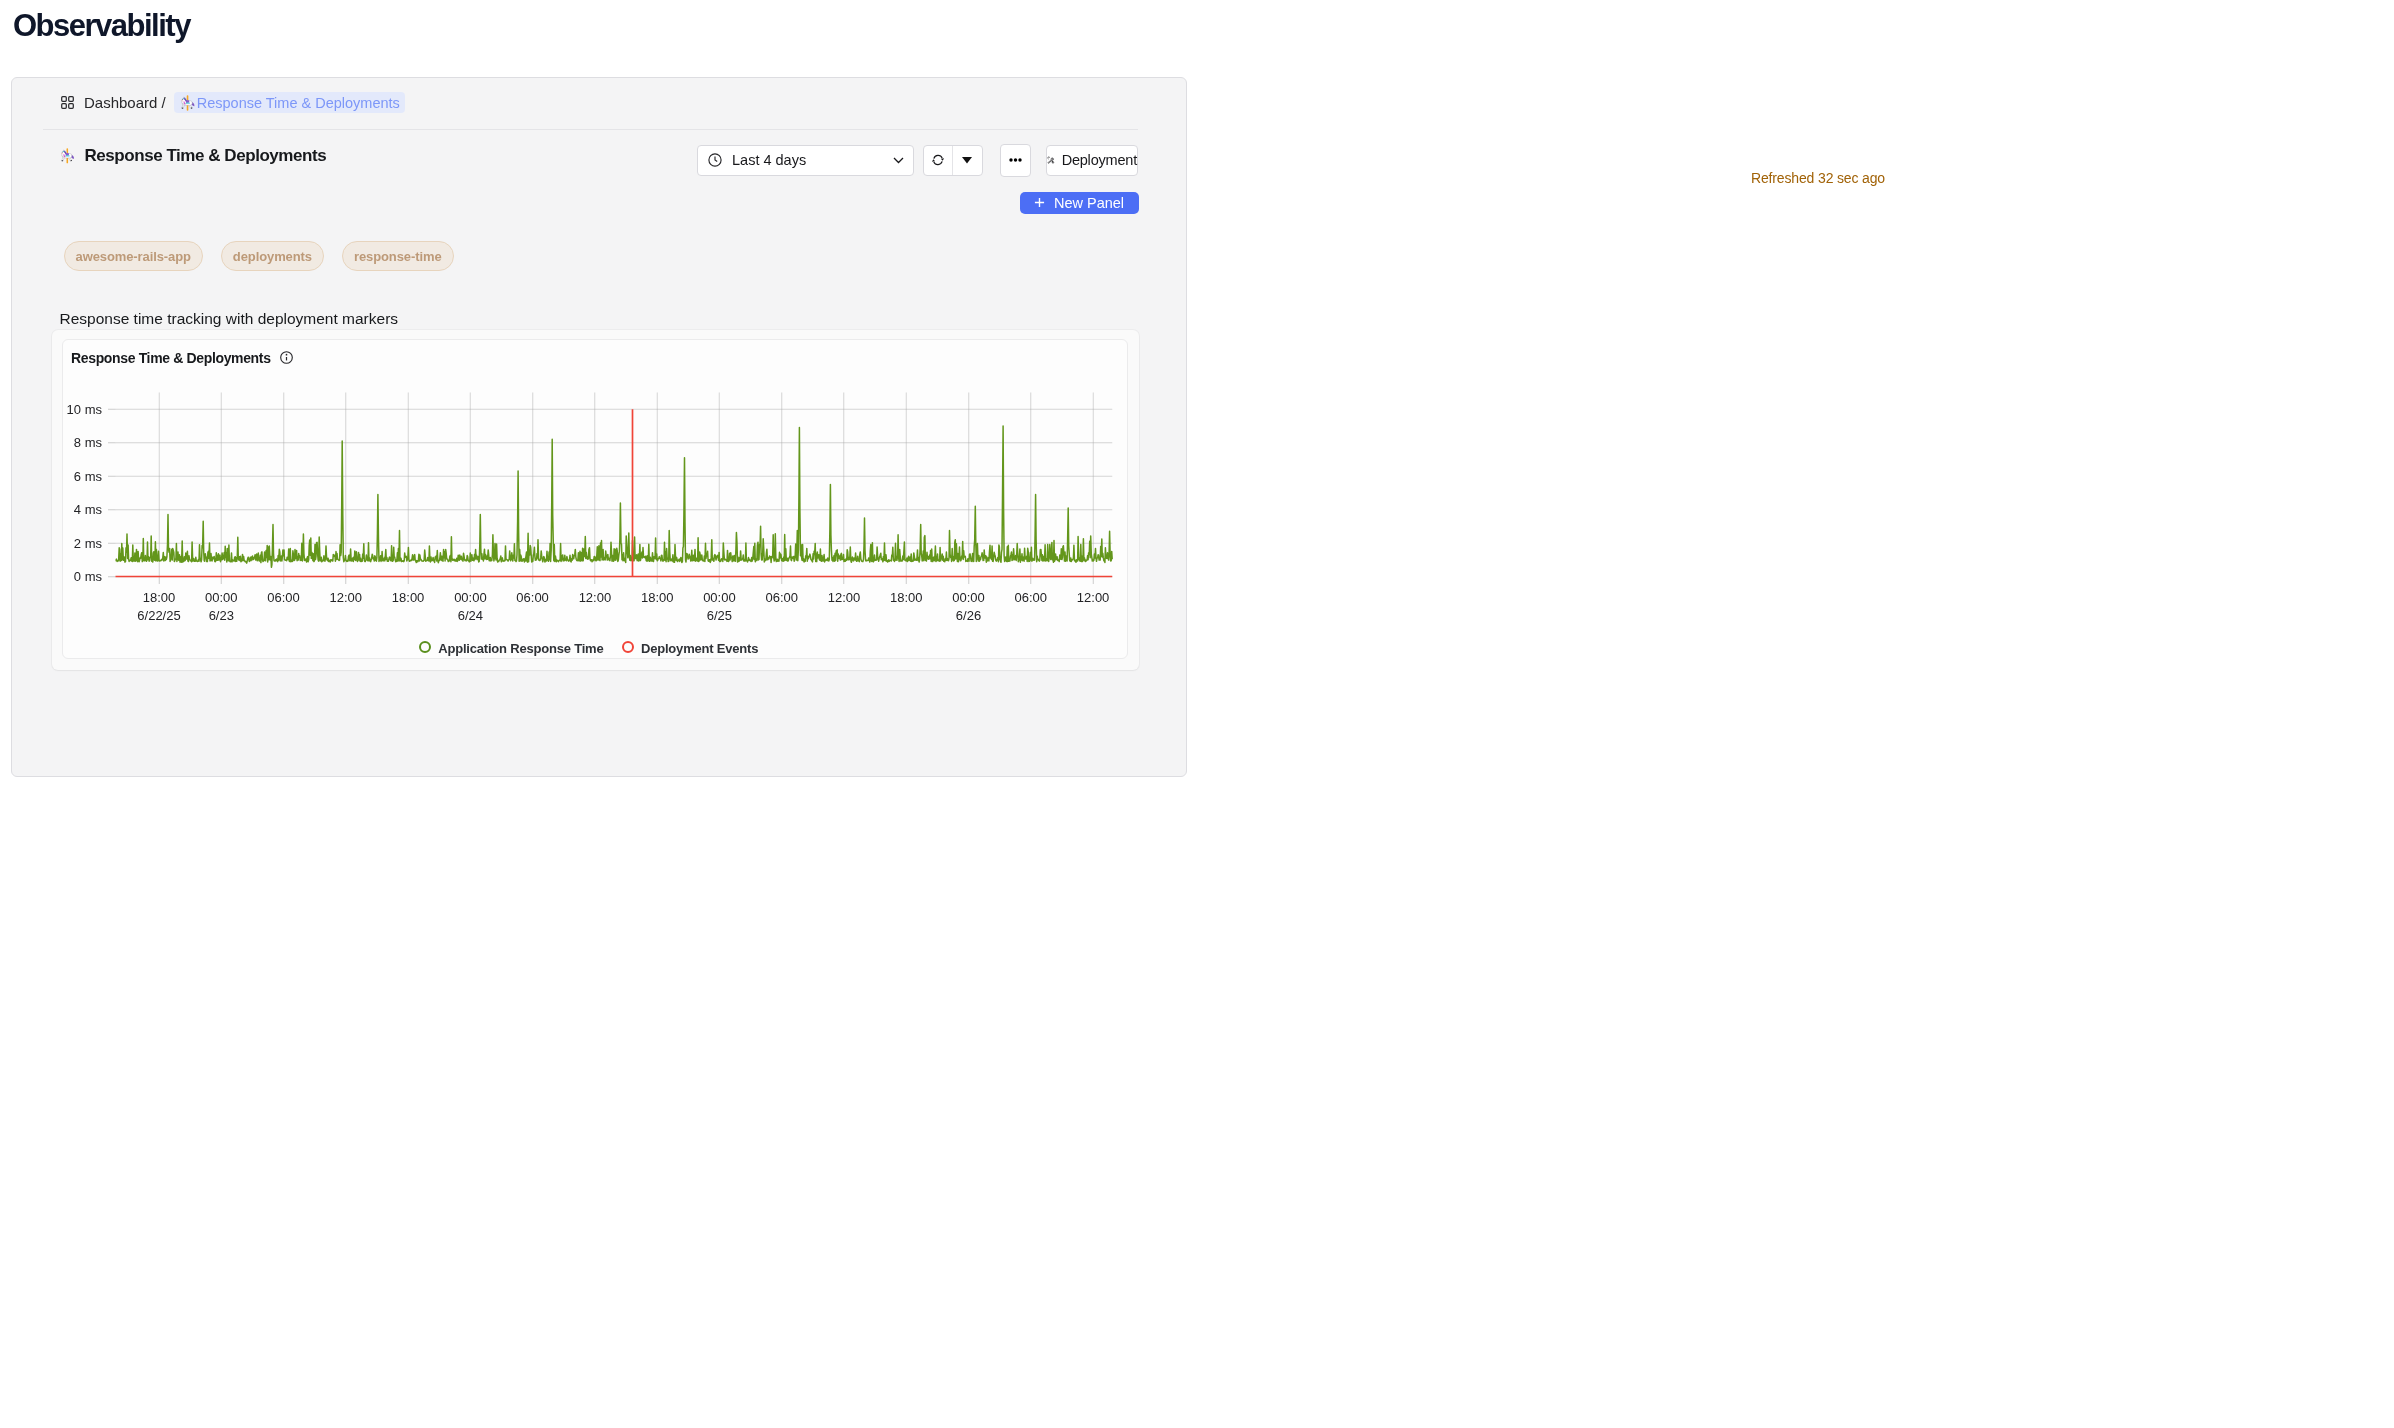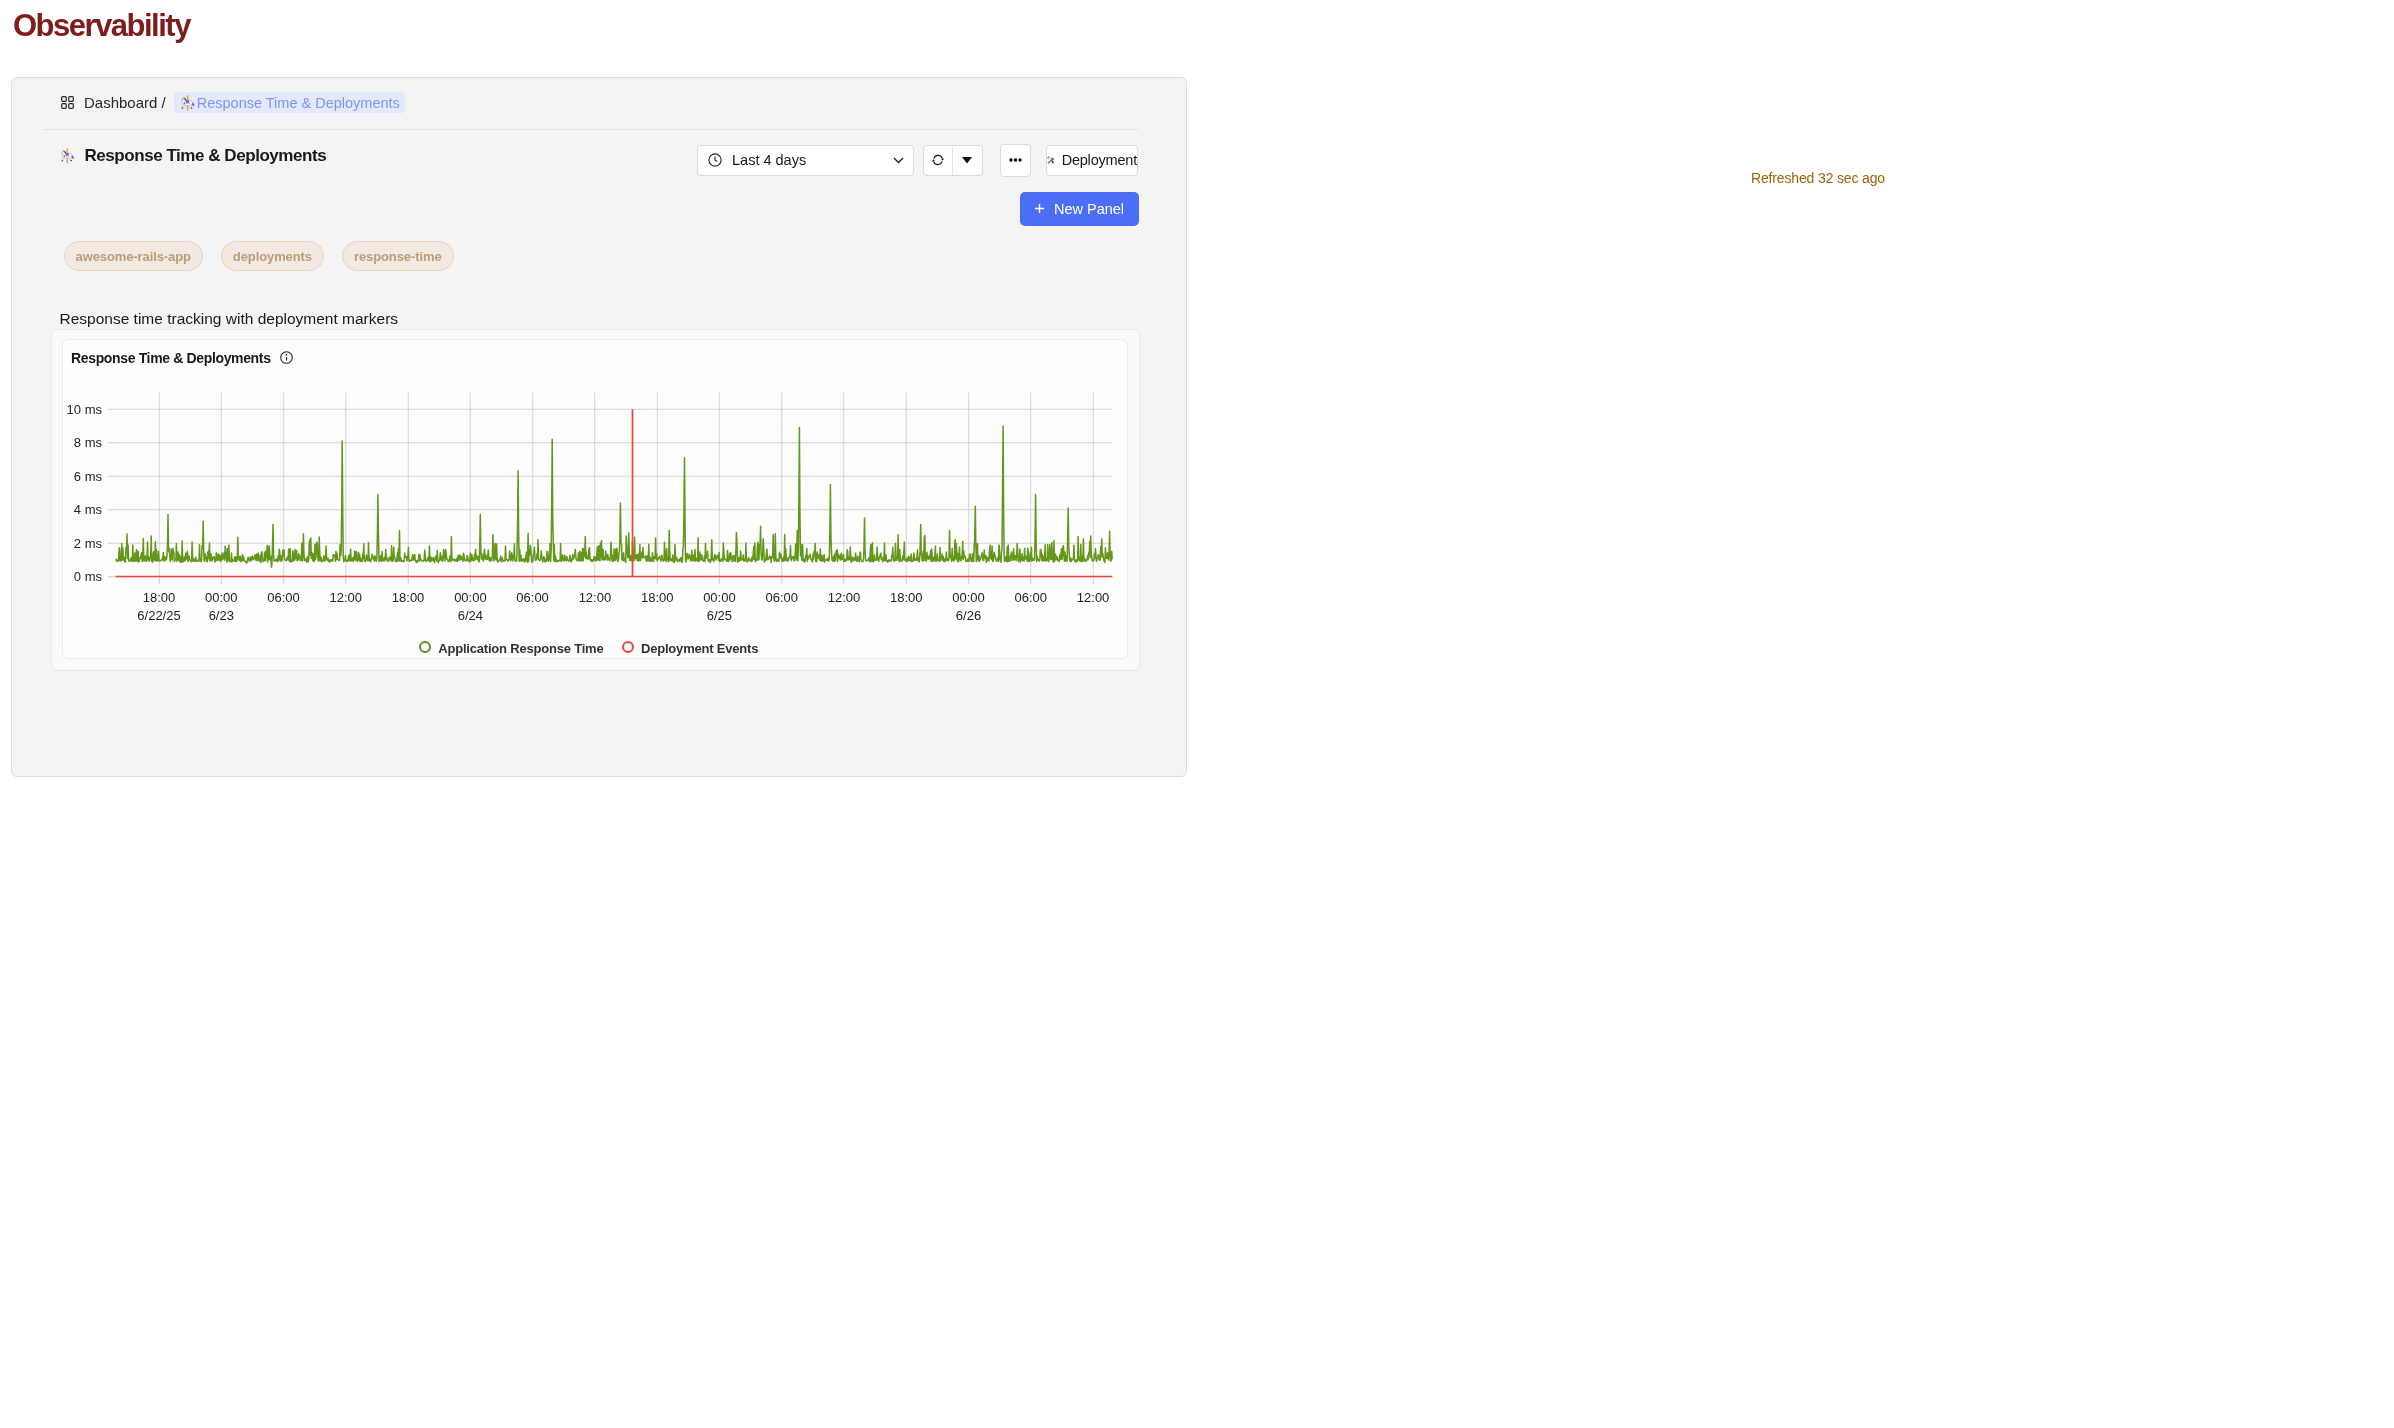--- a/index.html
+++ b/index.html
@@ -1,35 +1,35 @@
 <!DOCTYPE html>
 <html><head><meta charset="utf-8"><style>
 *{margin:0;padding:0;box-sizing:border-box}
 html,body{width:1197px;height:714px;overflow:hidden;background:#fff;
 font-family:"Liberation Sans",sans-serif;-webkit-font-smoothing:antialiased}
-h1{position:absolute;left:13px;top:8px;font-size:31px;font-weight:700;letter-spacing:-1.5px;color:#7f1d1d}
+h1{position:absolute;left:13px;top:8px;font-size:31px;font-weight:700;letter-spacing:-1.5px;color:#0f172a}
 .card{position:absolute;left:11px;top:77px;width:1176px;height:700px;background:#f4f4f5;border:1px solid #dddde1;border-radius:6px}
 .crumb{position:absolute;left:61px;top:92px;height:21px;display:flex;align-items:center;font-size:15px;color:#27272a}
 .crumb .gi{margin-right:10px}
 .chip{display:inline-flex;align-items:center;background:#e3e9fb;border-radius:4px;color:#7d97f8;padding:0 5px 0 2px;height:21px;margin-left:8px;font-size:14.5px}
 .divider{position:absolute;left:43px;top:129px;width:1095px;height:1px;background:#e4e4e7}
 .hrow{position:absolute;left:59px;top:146px;display:flex;align-items:center}
 .htitle{font-size:17px;font-weight:700;color:#17191c;letter-spacing:-0.45px;margin-left:9px}
 .refreshed{position:absolute;top:170px;font-size:14px;letter-spacing:-0.15px;color:#a16207;right:509px;white-space:nowrap}
 .btn{position:absolute;background:#fff;border:1px solid #d9d9de;border-radius:4px;display:flex;align-items:center;justify-content:center}
 .sel{left:697px;top:144.5px;width:216.5px;height:31.5px;justify-content:flex-start;padding-left:10px}
 .sel .lbl{font-size:14.5px;color:#18181b;margin-left:10px}
 .sel .chev{position:absolute;right:9px}
 .rgrp{left:922.5px;top:144.5px;width:60.5px;height:31.5px;padding:0}
 .rgrp .cell{flex:1;display:flex;align-items:center;justify-content:center;height:100%}
 .rgrp .cell+.cell{border-left:1px solid #e4e4e7;flex:0 0 30.5px}
 .dots{left:1000px;top:144px;width:31px;height:32.5px}
 .cfg{left:1046px;top:144.5px;width:92px;height:31.5px;font-size:14.5px;color:#18181b}
 .cfg span{margin-left:7px;letter-spacing:-0.2px}
-.newp{position:absolute;left:1019.5px;top:191.5px;width:119px;height:34px;background:#4c6ef5;border-radius:5px;display:flex;align-items:center;justify-content:center;color:#fff;font-size:14.5px}
+.newp{position:absolute;left:1019.5px;top:191.5px;width:119px;height:22px;background:#4c6ef5;border-radius:5px;display:flex;align-items:center;justify-content:center;color:#fff;font-size:14.5px}
 .newp span{margin-left:9px}
 .tags{position:absolute;left:63.5px;top:241px;display:flex;gap:18px}
 .tag{height:30px;border-radius:15px;background:#f1eae2;border:1px solid #e7d4bd;color:#bd9a78;font-size:13px;font-weight:600;display:flex;align-items:center;padding:0 11px;letter-spacing:-0.1px}
 .desc{position:absolute;left:59.5px;top:310px;font-size:15.5px;color:#17191c}
 .cwrap{position:absolute;left:51.5px;top:329.5px;width:1087px;height:340px;background:#fafafa;border-radius:6px;box-shadow:0 0 0 1px rgba(0,0,0,0.03),0 1px 2px rgba(0,0,0,0.04)}
 .ccard{position:absolute;left:61.5px;top:339px;width:1066.5px;height:319.5px;background:#fdfdfd;border:1px solid #ebebec;border-radius:6px}
 .ctitle{position:absolute;left:71px;top:348px;height:19px;font-size:14px;font-weight:700;color:#17191c;letter-spacing:-0.35px;display:flex;align-items:center}
 .legend{position:absolute;left:0;top:640.5px;width:1197px;display:flex;justify-content:center;gap:18px;padding-right:20px}
 .litem{display:flex;align-items:flex-start;font-size:13px;font-weight:700;color:#2f3237;letter-spacing:-0.2px}
 .ring{width:12.5px;height:12.5px;border-radius:50%;margin-right:7px;flex:0 0 auto}

